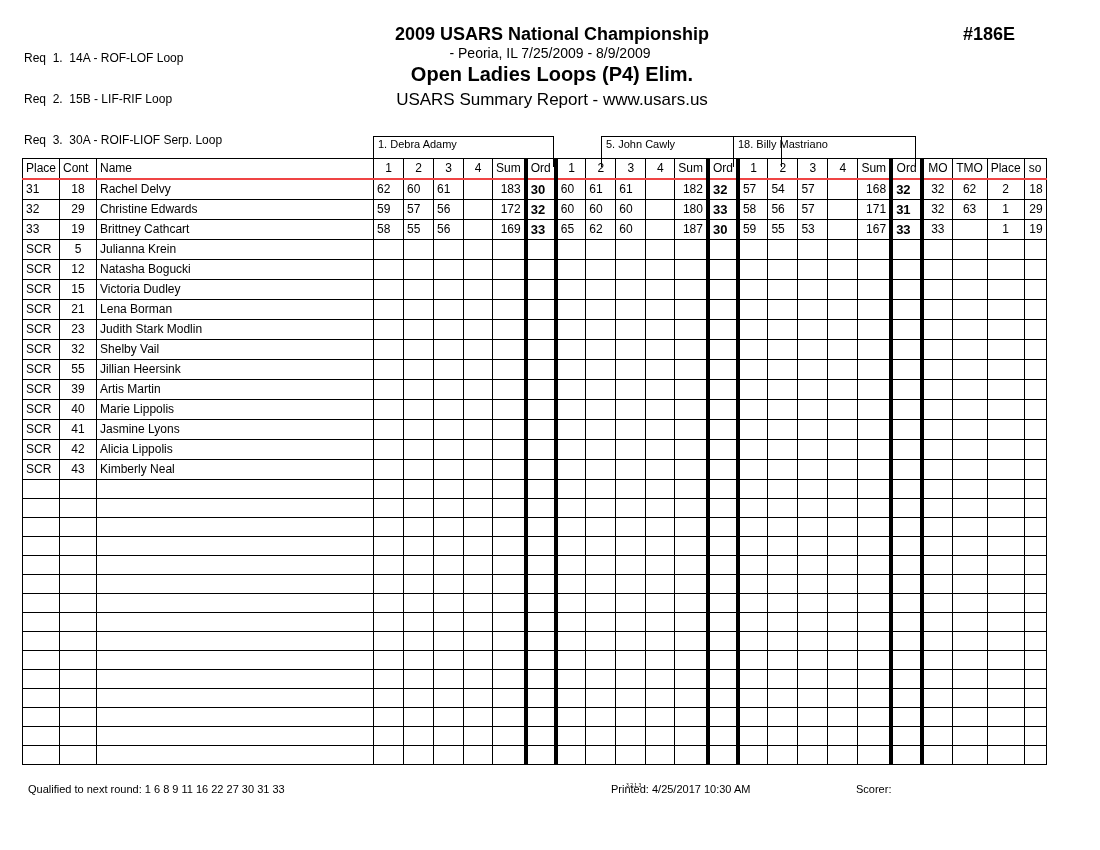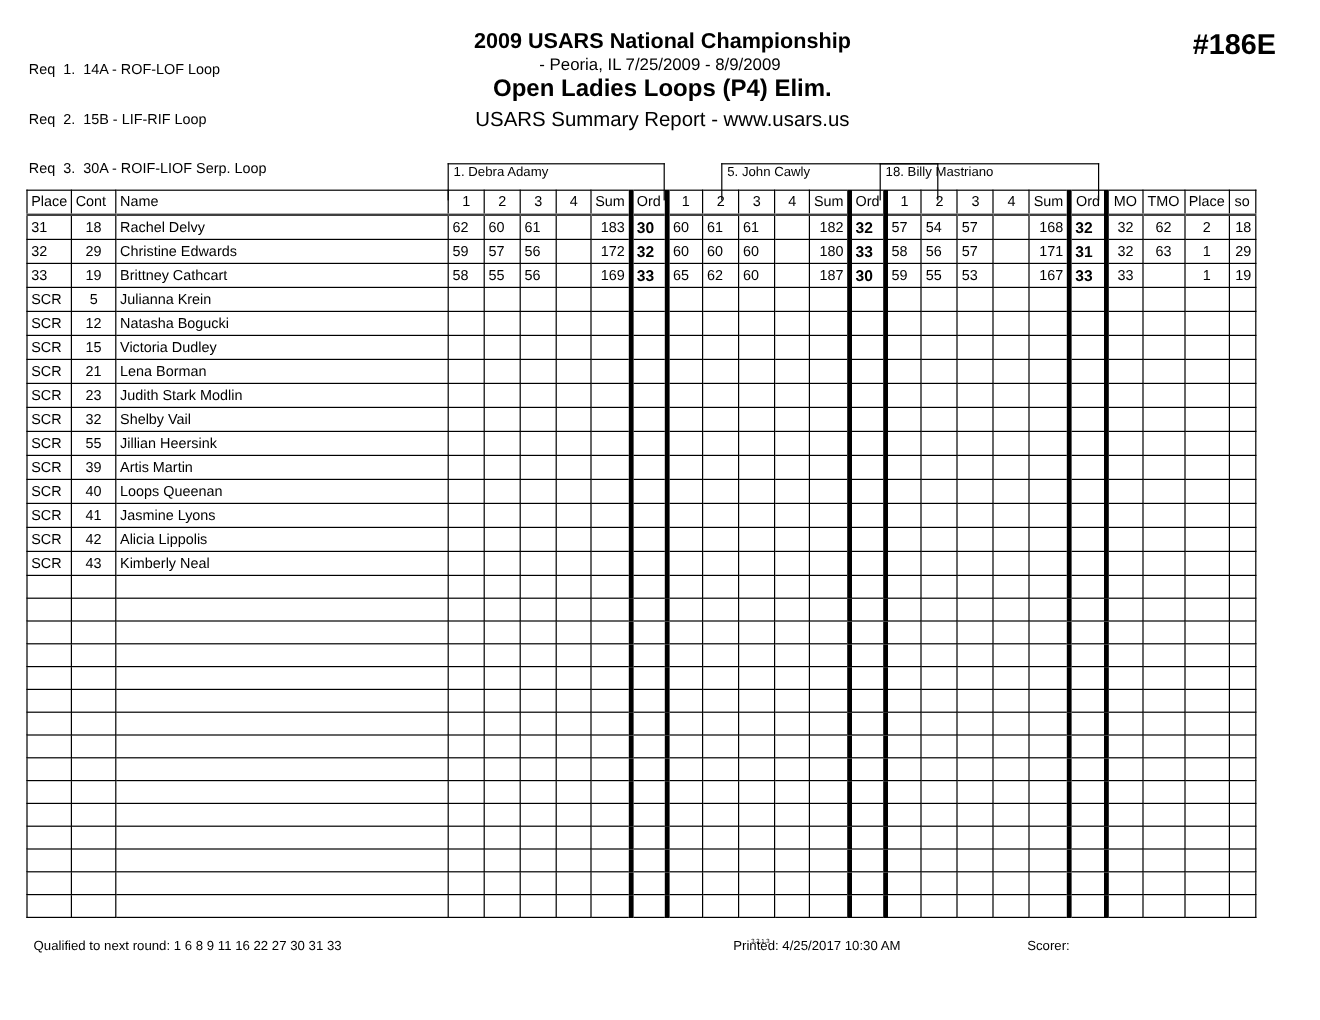--- a/index.html
+++ b/index.html
@@ -5,26 +5,26 @@
   html, body { margin:0; padding:0; background:#fff; }
   body { width:1100px; height:850px; position:relative; font-family:"Liberation Sans", sans-serif; color:#000; overflow:hidden; }
   .abs { position:absolute; }
   .req { font-size:12px; line-height:16px; left:24px; top:25px; }
   .req div { white-space:pre;margin-top:25px; }
   .title { left:0; width:1100px; text-align:center; }
   .t1 { top:24px; font-size:18px; font-weight:bold; left:-0px; width:1104px; }
   .t2 { top:45px; font-size:14px; left:0; width:1100px; }
   .t3 { top:63px; font-size:20px; font-weight:bold; width:1104px; }
   .t4 { top:90px; font-size:17px; width:1104px; }
-  .num { left:994px; top:24px; font-size:24px; font-weight:bold; }
+  .num { left:963px; top:24px; font-size:18px; font-weight:bold; }
 
   .judge { position:absolute; top:136px; height:31px; border:1px solid #000; border-bottom:none; font-size:11px; line-height:14px; padding-left:4px; box-sizing:border-box; }
   table.grid { position:absolute; left:22px; top:158px; border-collapse:collapse; table-layout:fixed; }
   table.grid td { border:1px solid #000; height:19px; padding:0 3px; font-size:12px; line-height:19px; white-space:nowrap; overflow:hidden; box-sizing:border-box; }
-  table.grid tr.hdr td { height:20px; border-bottom:2px solid #404040; }
+  table.grid tr.hdr td { height:20px; border-bottom:2px solid #ef4444; }
   table.grid td.c { text-align:center; }
   table.grid td.r { text-align:right; }
   table.grid td.b { font-weight:bold; font-size:13px; }
   table.grid td.tl { border-left:4px solid #000; }
   .foot { font-size:11px; top:783px; }
   .tiny { font-size:5px; top:782px; left:626px; }
 </style>
 </head>
 <body>
 
@@ -393,21 +393,21 @@
         <td class="r"></td>
         <td class="b tl"></td>
         <td class="c tl"></td>
         <td class="c"></td>
         <td class="c"></td>
         <td class="r"></td>
       </tr>
       <tr>
         <td>SCR</td>
         <td class="c">40</td>
-        <td>Loops Queenan</td>
+        <td>Marie Lippolis</td>
         <td></td>
         <td></td>
         <td></td>
         <td></td>
         <td class="r"></td>
         <td class="b tl"></td>
         <td class="tl"></td>
         <td></td>
         <td></td>
         <td></td>

